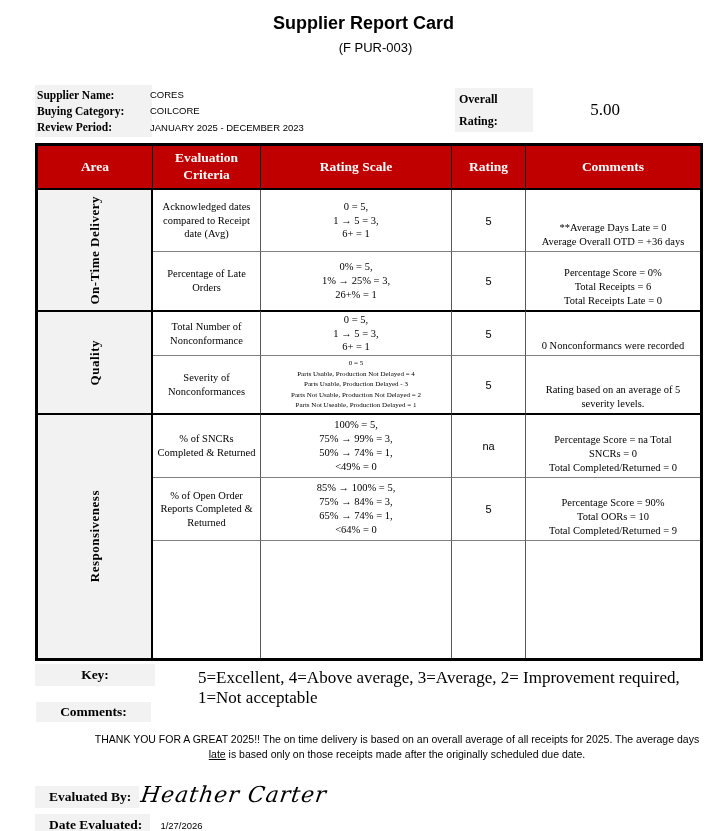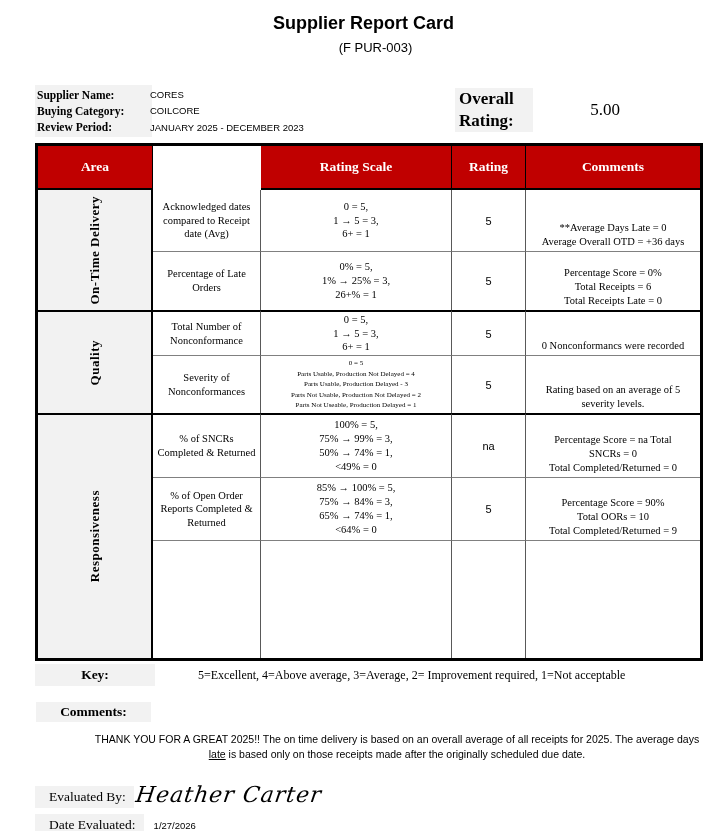--- a/index.html
+++ b/index.html
@@ -32,21 +32,21 @@
   }
   .info-label { font-weight: bold; font-size: 11.5px; line-height: 16px; white-space: nowrap; }
   .info-values { position: absolute; left: 150px; top: 87px; }
   .info-value {
     font-family: "Liberation Sans", sans-serif;
     font-size: 9.5px; line-height: 16.4px; white-space: nowrap;
   }
   .overall-label {
     position: absolute; left: 455px; top: 88px; width: 74px; height: 44px;
     background: #f2f2f2;
-    font-weight: bold; font-size: 17px; line-height: 22px;
+    font-weight: bold; font-size: 12px; line-height: 22px;
     text-align: left; padding-left: 4px;
   }
   .overall-value {
     position: absolute; left: 560px; top: 100px; width: 90px;
     text-align: center; font-size: 17px;
   }
   
   .grid {
     position: absolute; left: 35px; top: 143px;
     display: grid;
@@ -83,37 +83,37 @@
   .rating { font-family: "Liberation Sans", sans-serif; font-size: 11px; }
   .c2 { grid-column: 2; } .c3 { grid-column: 3; } .c4 { grid-column: 4; } .c5 { grid-column: 5; }
   .r2 { grid-row: 2; } .r3 { grid-row: 3; } .r4 { grid-row: 4; } .r5 { grid-row: 5; }
   .r6 { grid-row: 6; } .r7 { grid-row: 7; } .r8 { grid-row: 8; }
   
   .key-label-box {
     position: absolute; left: 35px; top: 664px; width: 120px; height: 22px;
     background: #f2f2f2; display: flex; align-items: center; justify-content: center;
     font-weight: bold; font-size: 13.5px;
   }
-  .key-text { position: absolute; left: 198px; top: 668px; font-size: 12px; }
+  .key-text { position: absolute; left: 198px; top: 668px; font-size: 17px; }
   .comments-label-box {
     position: absolute; left: 36px; top: 702px; width: 115px; height: 20px;
     background: #f2f2f2; display: flex; align-items: center; justify-content: center;
     font-weight: bold; font-size: 13.5px;
   }
   .comment-para {
     position: absolute; left: 90px; top: 732px; width: 614px;
     text-align: center;
     font-family: "Liberation Sans", sans-serif;
     font-size: 10.5px; line-height: 1.45;
   }
   .comment-para .ul { text-decoration: underline; }
   .eval-row { position: absolute; left: 35px; top: 786px; display: flex; align-items: flex-start; }
   .eval-label-box {
     background: #f2f2f2; padding: 3px 8px 3px 14px;
-    font-weight: normal; font-size: 13.5px; white-space: nowrap;
+    font-weight: bold; font-size: 13.5px; white-space: nowrap;
   }
   .signature {
     font-family: "DejaVu Serif", cursive;
     font-style: italic; font-size: 22px; line-height: 1;
     margin-left: 2px; margin-top: -2px;
     transform: skewX(-8deg); letter-spacing: 1px; white-space: nowrap;
   }
   .date-row { position: absolute; left: 35px; top: 814px; display: flex; align-items: center; }
   .date-value {
     font-family: "Liberation Sans", sans-serif; font-size: 9.5px;
@@ -136,20 +136,21 @@
   <div class="info-values">
     <div class="info-value">CORES</div>
     <div class="info-value">COILCORE</div>
     <div class="info-value">JANUARY 2025 - DECEMBER 2023</div>
   </div>
   <div class="overall-label">Overall Rating:</div>
   <div class="overall-value">5.00</div>
 
   <div class="grid">
     <div class="hcell" style="grid-row:1;grid-column:1">Area</div>
+    <div class="hcell" style="grid-row:1;grid-column:2">Evaluation Criteria</div>
     <div class="hcell" style="grid-row:1;grid-column:3">Rating Scale</div>
     <div class="hcell" style="grid-row:1;grid-column:4">Rating</div>
     <div class="hcell last" style="grid-row:1;grid-column:5">Comments</div>
 
     <div class="acell" style="grid-row:2/4">
       <span class="area-text">On-Time Delivery</span>
     </div>
     <div class="acell grp" style="grid-row:4/6">
       <span class="area-text">Quality</span>
     </div>

